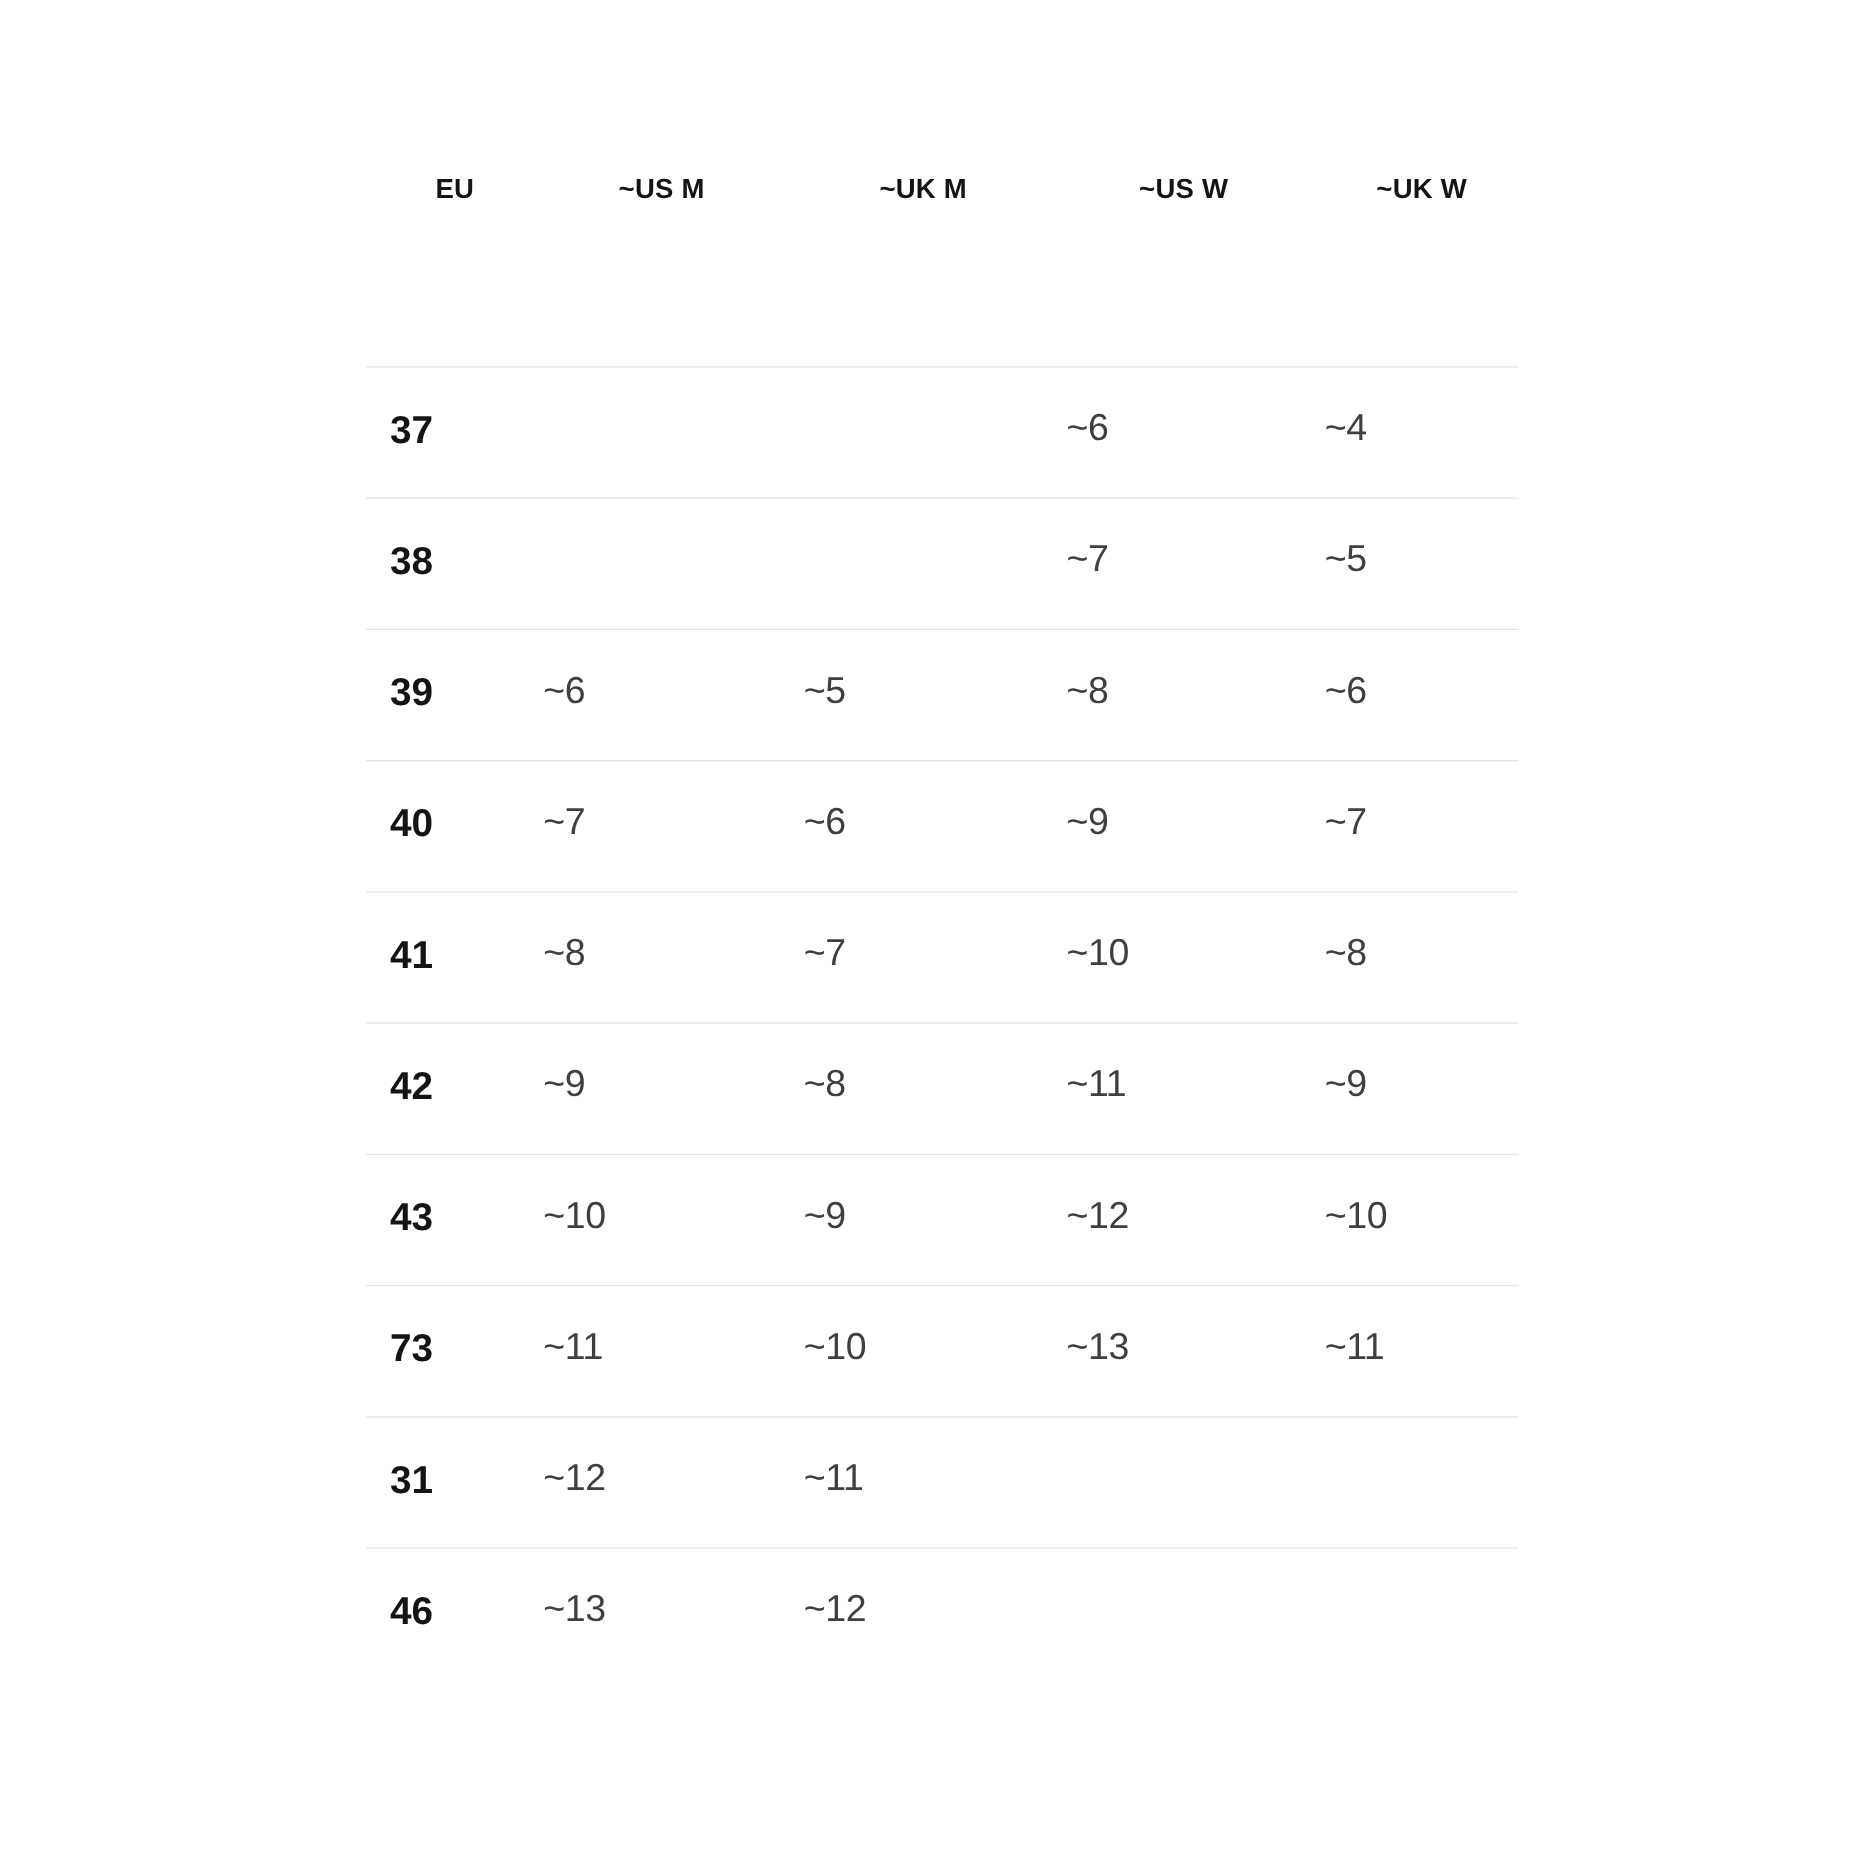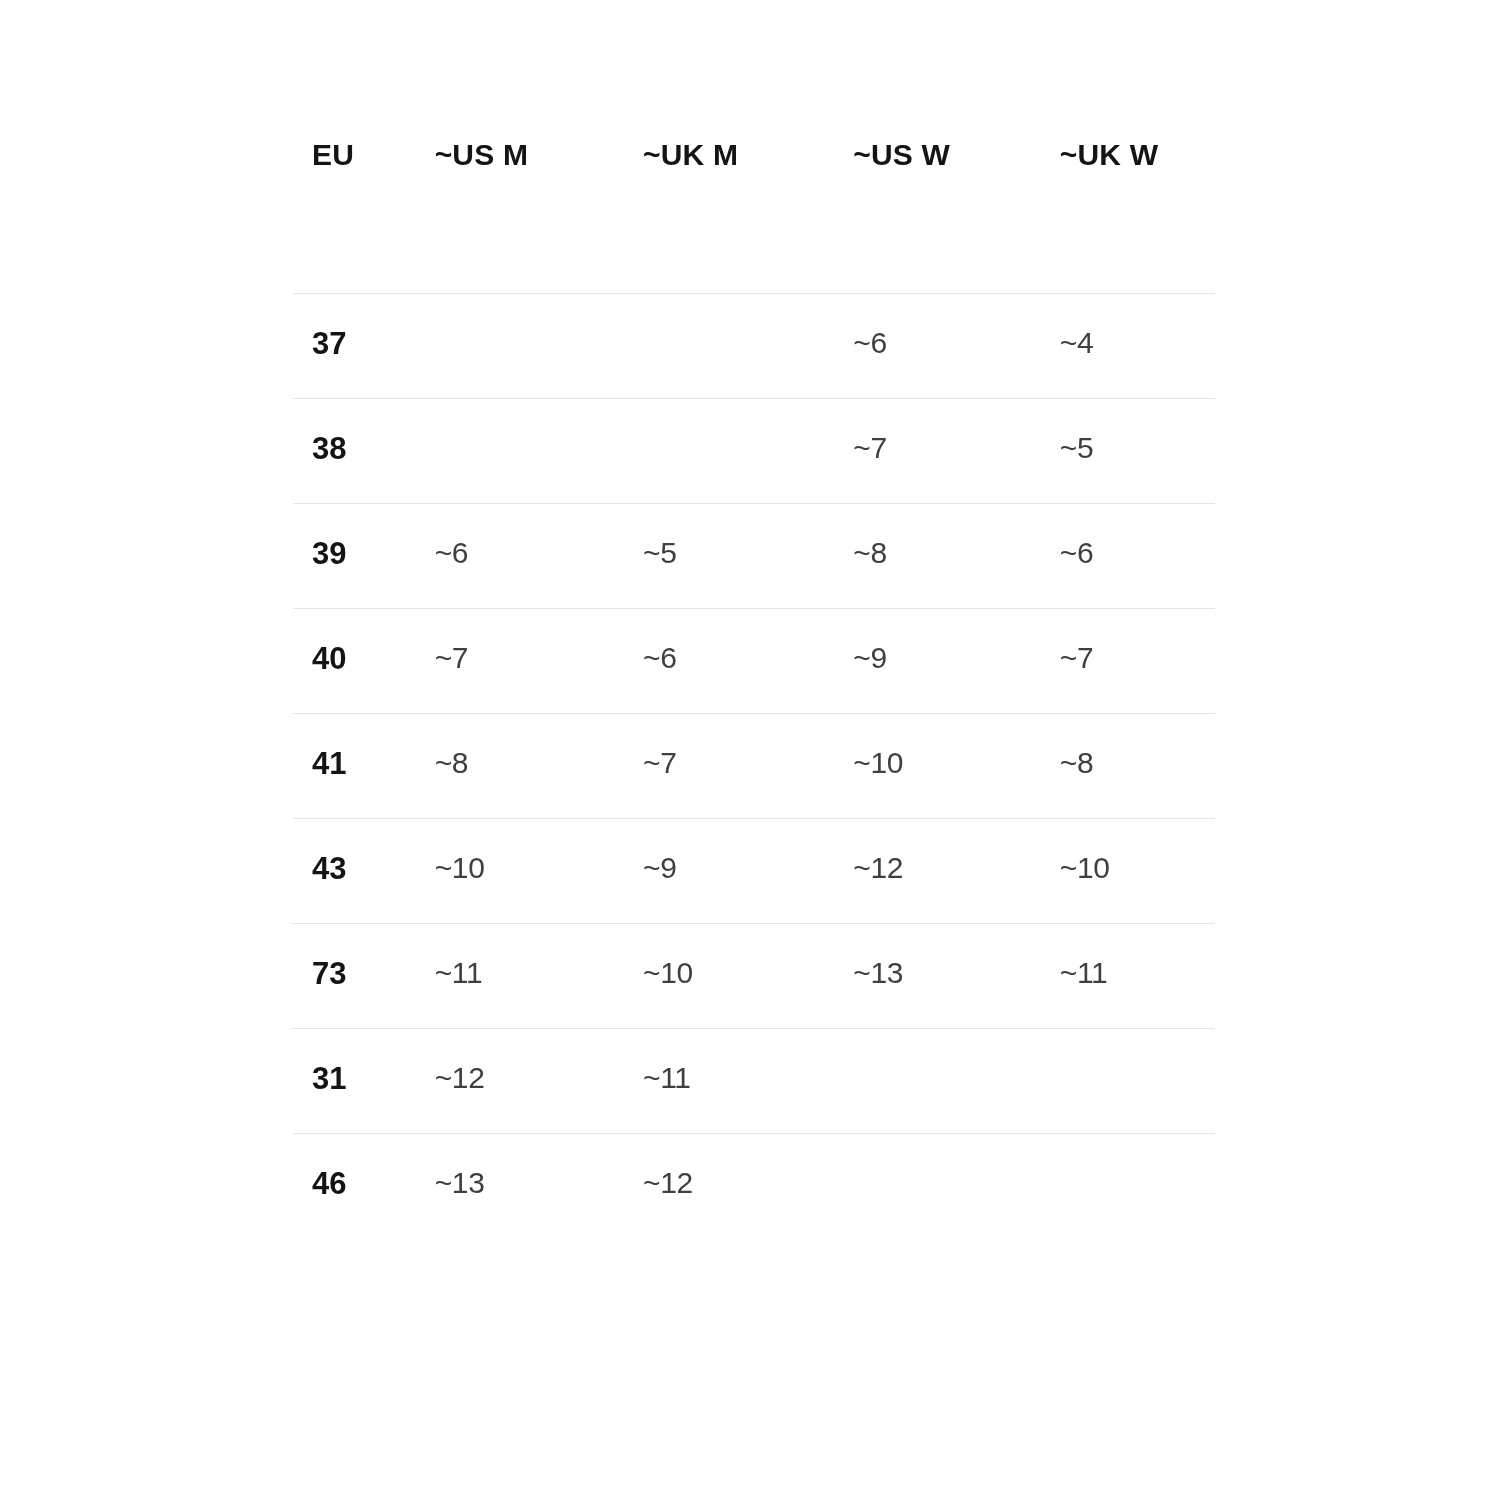--- a/index.html
+++ b/index.html
@@ -24,23 +24,23 @@
     width: 922px;
   }
   table.size-table {
     width: 100%;
     border-collapse: collapse;
     table-layout: fixed;
   }
   table.size-table thead th {
     height: 161px;
     vertical-align: top;
-    text-align: left;
+    text-align: center;
     padding: 8px 0 0 19px;
-    font-size: 30px;
+    font-size: 22px;
     font-weight: 700;
     color: var(--header-text);
     letter-spacing: 0.2px;
     line-height: 1;
     white-space: nowrap;
   }
   table.size-table tbody tr {
     border-top: 1px solid var(--divider);
   }
   table.size-table tbody th,
@@ -115,20 +115,27 @@
           <td>~7</td>
         </tr>
         <tr>
           <th scope="row">41</th>
           <td>~8</td>
           <td>~7</td>
           <td>~10</td>
           <td>~8</td>
         </tr>
         <tr>
+          <th scope="row">42</th>
+          <td>~9</td>
+          <td>~8</td>
+          <td>~11</td>
+          <td>~9</td>
+        </tr>
+        <tr>
           <th scope="row">43</th>
           <td>~10</td>
           <td>~9</td>
           <td>~12</td>
           <td>~10</td>
         </tr>
         <tr>
           <th scope="row">73</th>
           <td>~11</td>
           <td>~10</td>

